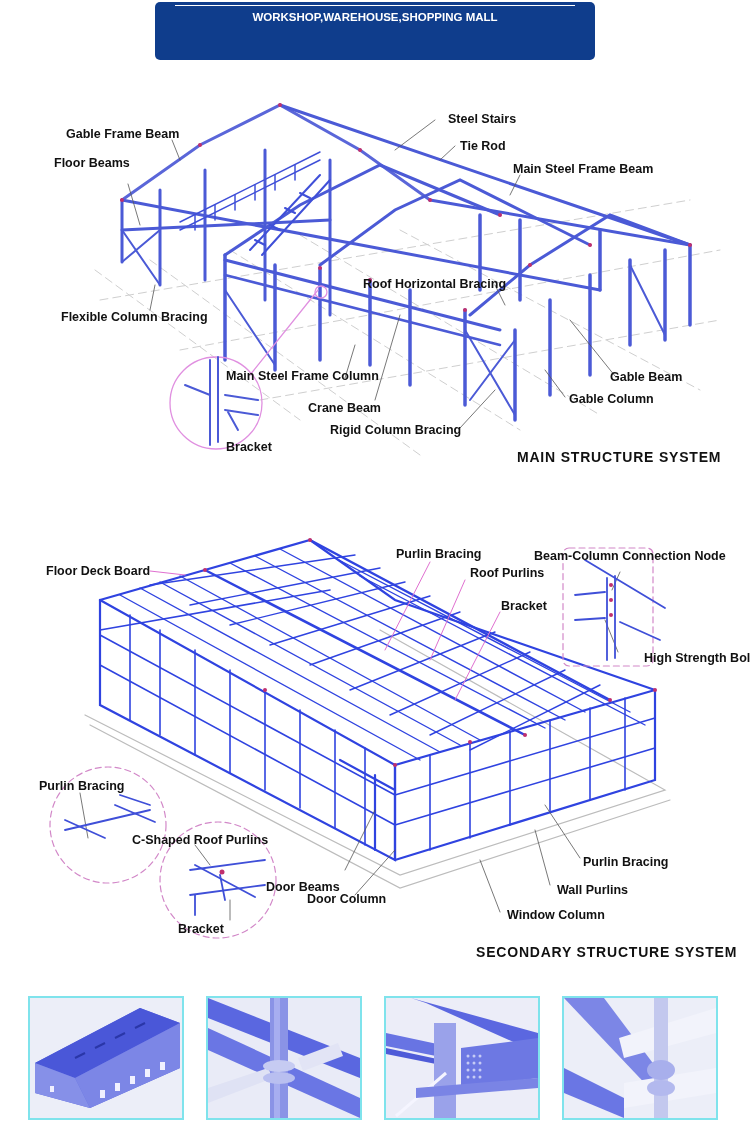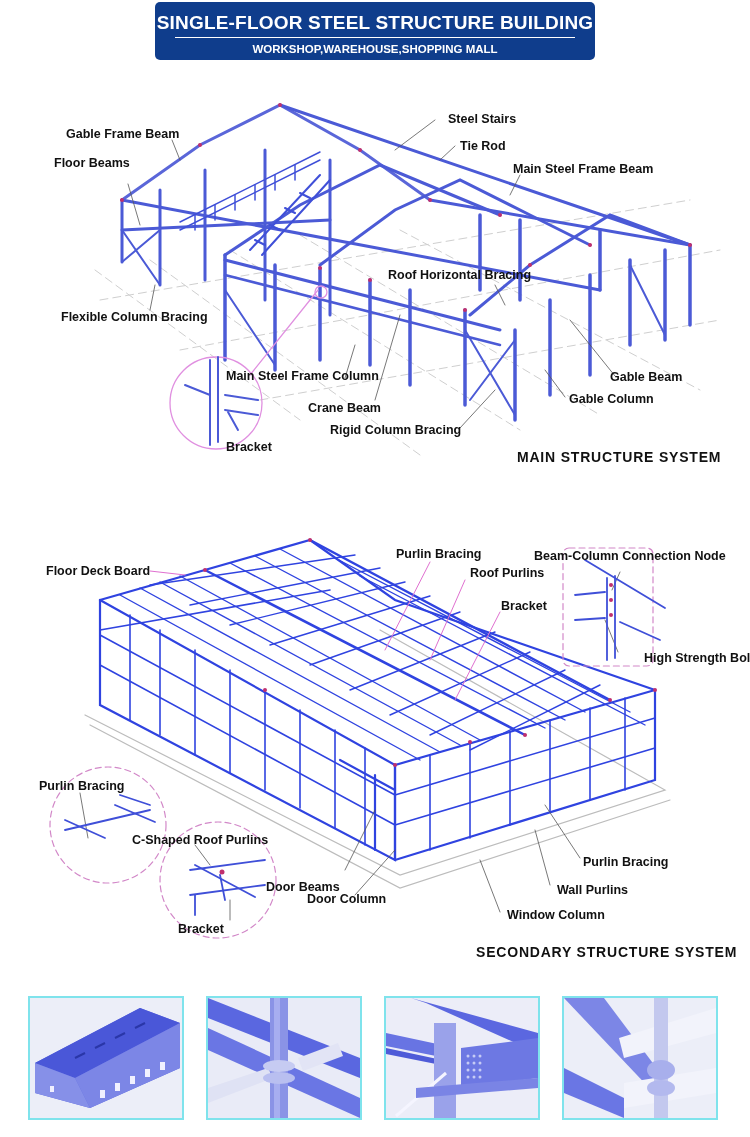--- a/index.html
+++ b/index.html
@@ -12,21 +12,20 @@
   .lbl { position: absolute; font-family: "Liberation Sans", sans-serif; font-weight: bold; font-size: 12.5px; color: #111; white-space: nowrap; line-height: 14px; }
   .sys { position: absolute; font-family: "Liberation Sans", sans-serif; font-weight: bold; font-size: 14px; color: #111; letter-spacing: 0.8px; white-space: nowrap; }
   svg.drawing { position: absolute; left: 0; top: 0; }
   .thumb { position: absolute; top: 996px; width: 152px; height: 120px; border: 2px solid #7fe3ec; background: #eef0fb; overflow: hidden; }
   .thumb svg { display: block; }
 </style>
 </head>
 <body>
 
 <div class="abs banner">
-  <div class="title">SINGLE-FLOOR STEEL STRUCTURE BUILDING</div>
   <div class="rule"></div>
   <div class="sub">WORKSHOP,WAREHOUSE,SHOPPING MALL</div>
 </div>
 
 <svg class="drawing" width="750" height="1137" viewBox="0 0 750 1137">
   <defs>
     <pattern id="grid" width="30" height="15" patternUnits="userSpaceOnUse" patternTransform="skewX(-55)">
       <path d="M0 0 L30 0" stroke="#d8d8d8" stroke-width="1" stroke-dasharray="6 4"></path>
     </pattern>
   </defs>
@@ -297,21 +296,21 @@
     </g>
   </g>
 </svg>
 
 <div class="lbl" style="left:66px;top:127px;">Gable Frame Beam</div>
 <div class="lbl" style="left:54px;top:156px;">Floor Beams</div>
 <div class="lbl" style="left:61px;top:310px;">Flexible Column Bracing</div>
 <div class="lbl" style="left:448px;top:112px;">Steel Stairs</div>
 <div class="lbl" style="left:460px;top:139px;">Tie Rod</div>
 <div class="lbl" style="left:513px;top:162px;">Main Steel Frame Beam</div>
-<div class="lbl" style="left:363px;top:268px;margin-left:25px;">Roof Horizontal Bracing</div>
+<div class="lbl" style="left:363px;top:277px;">Roof Horizontal Bracing</div>
 <div class="lbl" style="left:226px;top:369px;">Main Steel Frame Column</div>
 <div class="lbl" style="left:308px;top:401px;">Crane Beam</div>
 <div class="lbl" style="left:330px;top:423px;">Rigid Column Bracing</div>
 <div class="lbl" style="left:226px;top:440px;">Bracket</div>
 <div class="lbl" style="left:610px;top:370px;">Gable Beam</div>
 <div class="lbl" style="left:569px;top:392px;">Gable Column</div>
 <div class="sys" style="left:517px;top:449px;">MAIN  STRUCTURE  SYSTEM</div>
 
 <div class="lbl" style="left:46px;top:564px;">Floor Deck Board</div>
 <div class="lbl" style="left:396px;top:547px;">Purlin Bracing</div>

